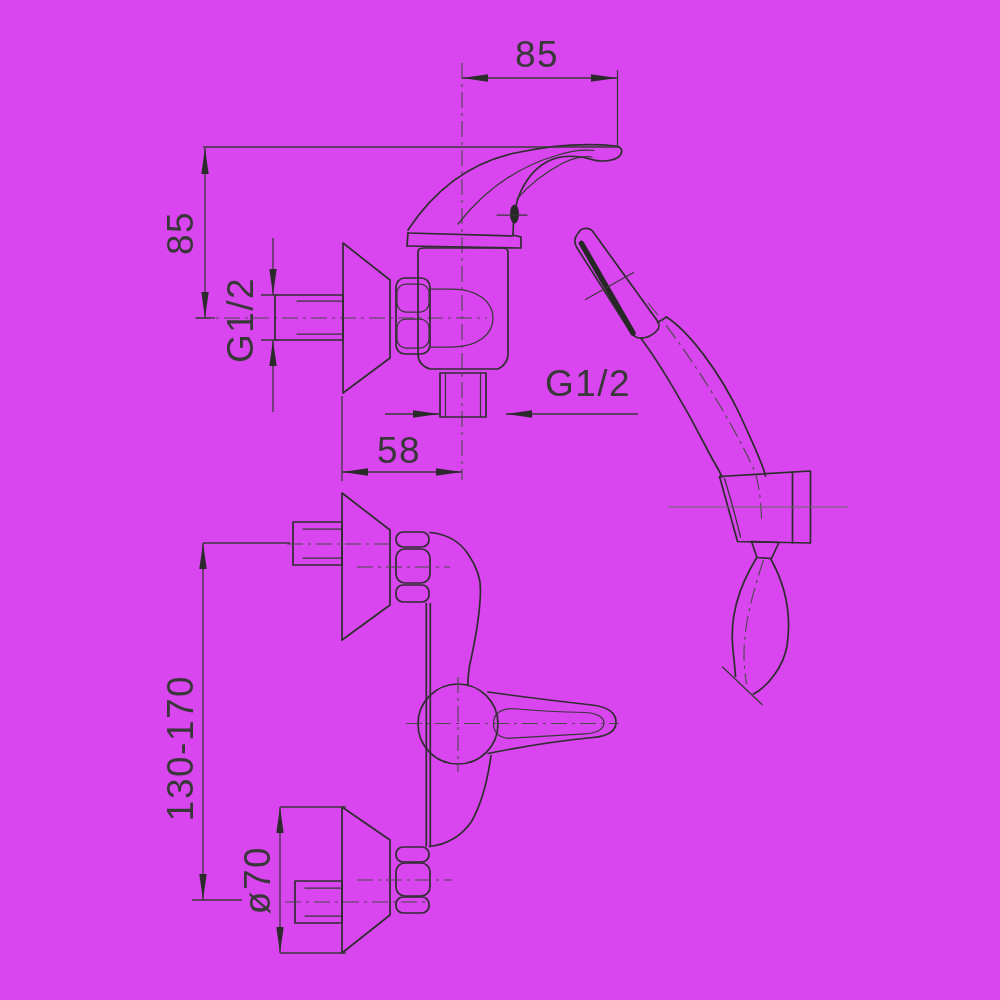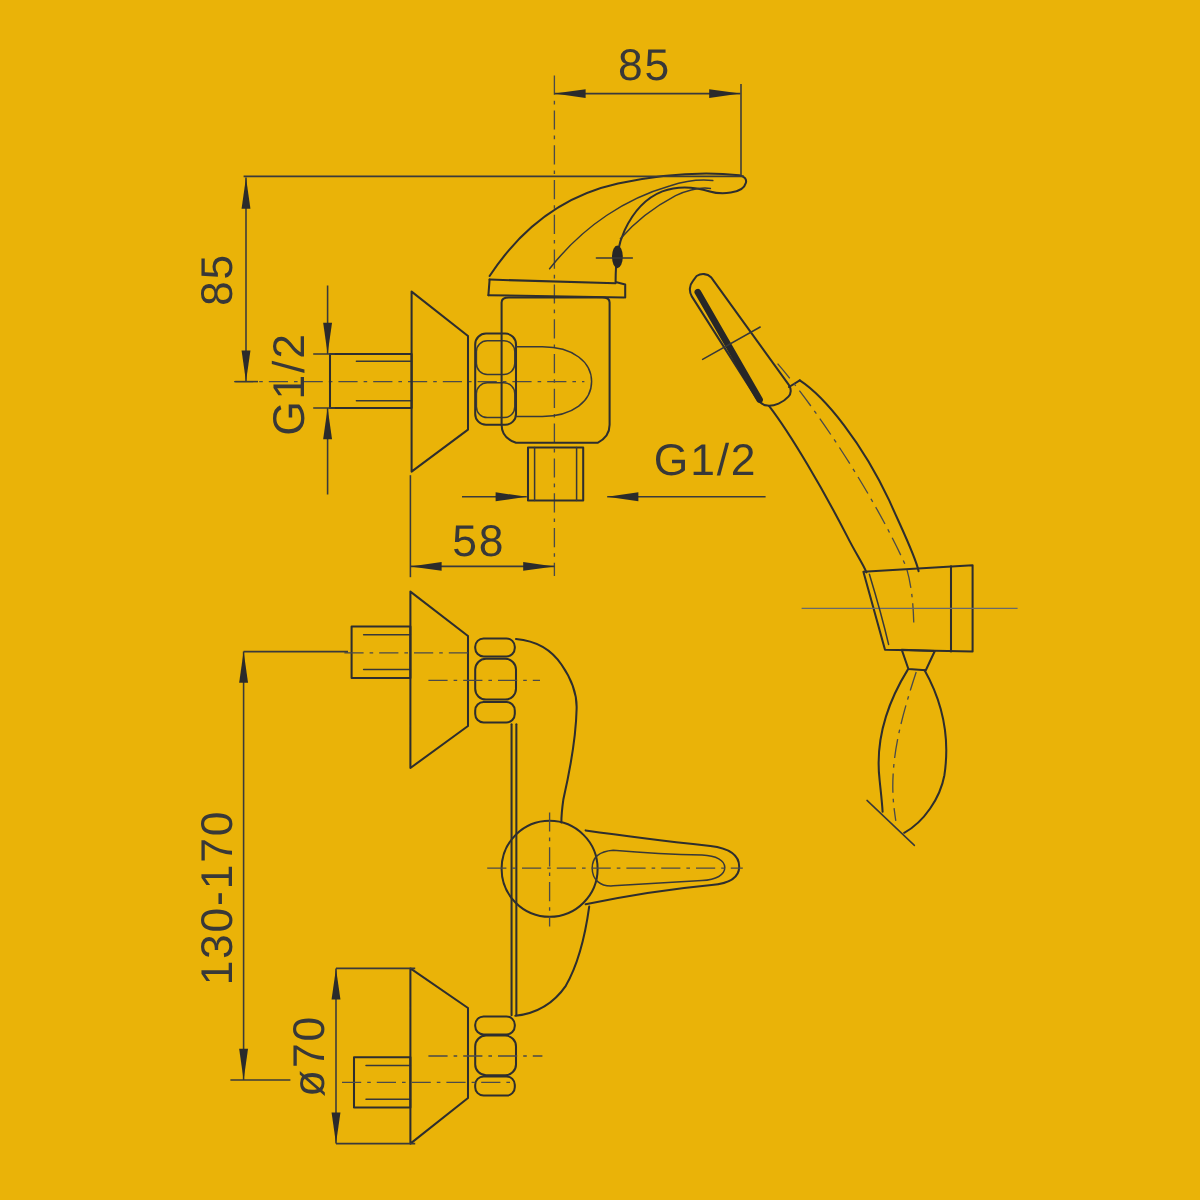--- a/index.html
+++ b/index.html
@@ -1,16 +1,16 @@
 <!DOCTYPE html>
 <html><head>
 <meta charset="utf-8">
 <style>
   html,body{margin:0;padding:0;background:#ffffff;}
-  .stage{width:1000px;height:1000px;background:#eab308;position:relative;overflow:hidden;}
+  .stage{width:1000px;height:1000px;background:#d946ef;position:relative;overflow:hidden;}
   svg{display:block;}
   .obj   {fill:none;stroke:#2e2e2e;stroke-width:1.7;stroke-linecap:round;stroke-linejoin:round;}
   .objthin{fill:none;stroke:#383838;stroke-width:1.25;stroke-linecap:round;}
   .dim   {fill:none;stroke:#3a3a3a;stroke-width:1.3;stroke-linecap:butt;}
   .cl    {fill:none;stroke:#4a4a4a;stroke-width:1.1;stroke-dasharray:16 5 3 5;}
   .clsolid{fill:none;stroke:#6a6a6a;stroke-width:1.1;}
   .arr   {fill:#2b2b2b;stroke:none;}
   .dark  {fill:#272727;stroke:none;}
   text.dimtxt{font-family:"Liberation Sans", sans-serif;font-size:37px;letter-spacing:1.5px;
        fill:#383838;text-anchor:middle;}

